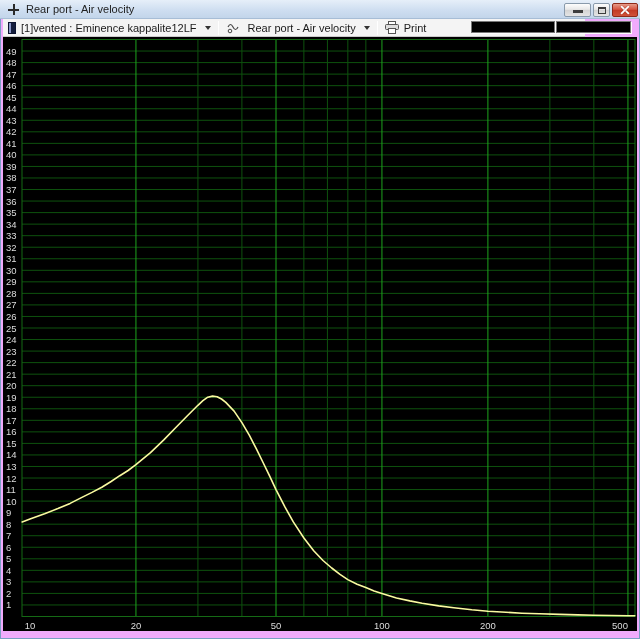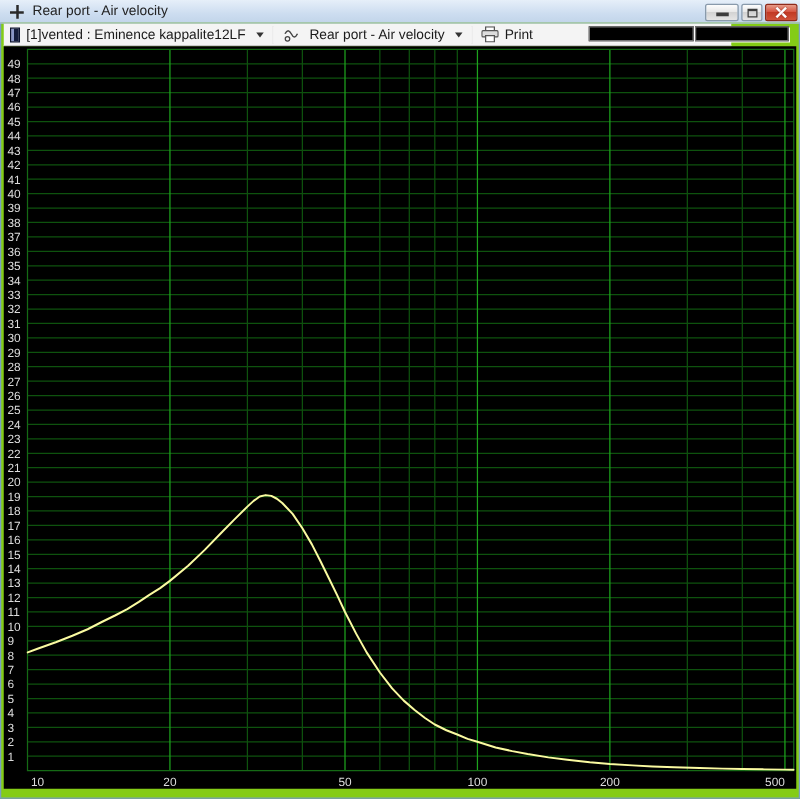--- a/index.html
+++ b/index.html
@@ -1,17 +1,17 @@
 <!DOCTYPE html>
 <html><head>
 <meta charset="utf-8">
 <style>
   * { margin:0; padding:0; box-sizing:border-box; }
   body { font-family:"Liberation Sans", sans-serif; background:#555; }
-  .window { position:relative; width:640px; height:639px; background:#84cc16;
+  .window { position:relative; width:640px; height:639px; background:#f0abfc;
             box-shadow: inset 0 0 0 1px #7aa0c4; overflow:hidden; }
   
   .titlebar { position:absolute; left:0; top:0; width:640px; height:19px;
     background:linear-gradient(#e6eff9, #cdddf0 60%, #c2d5ea);
     border-bottom:1px solid #a7bdd6; }
   .title-icon { position:absolute; left:8px; top:4px; width:11px; height:11px; }
   .title-icon::before, .title-icon::after { content:""; position:absolute; background:#2a2a2a; }
   .title-icon::before { left:5px; top:0; width:2px; height:11px; }
   .title-icon::after { left:0; top:5px; width:11px; height:2px; }
   .title-text { position:absolute; left:26px; top:3px; font-size:11px; color:#222; }

